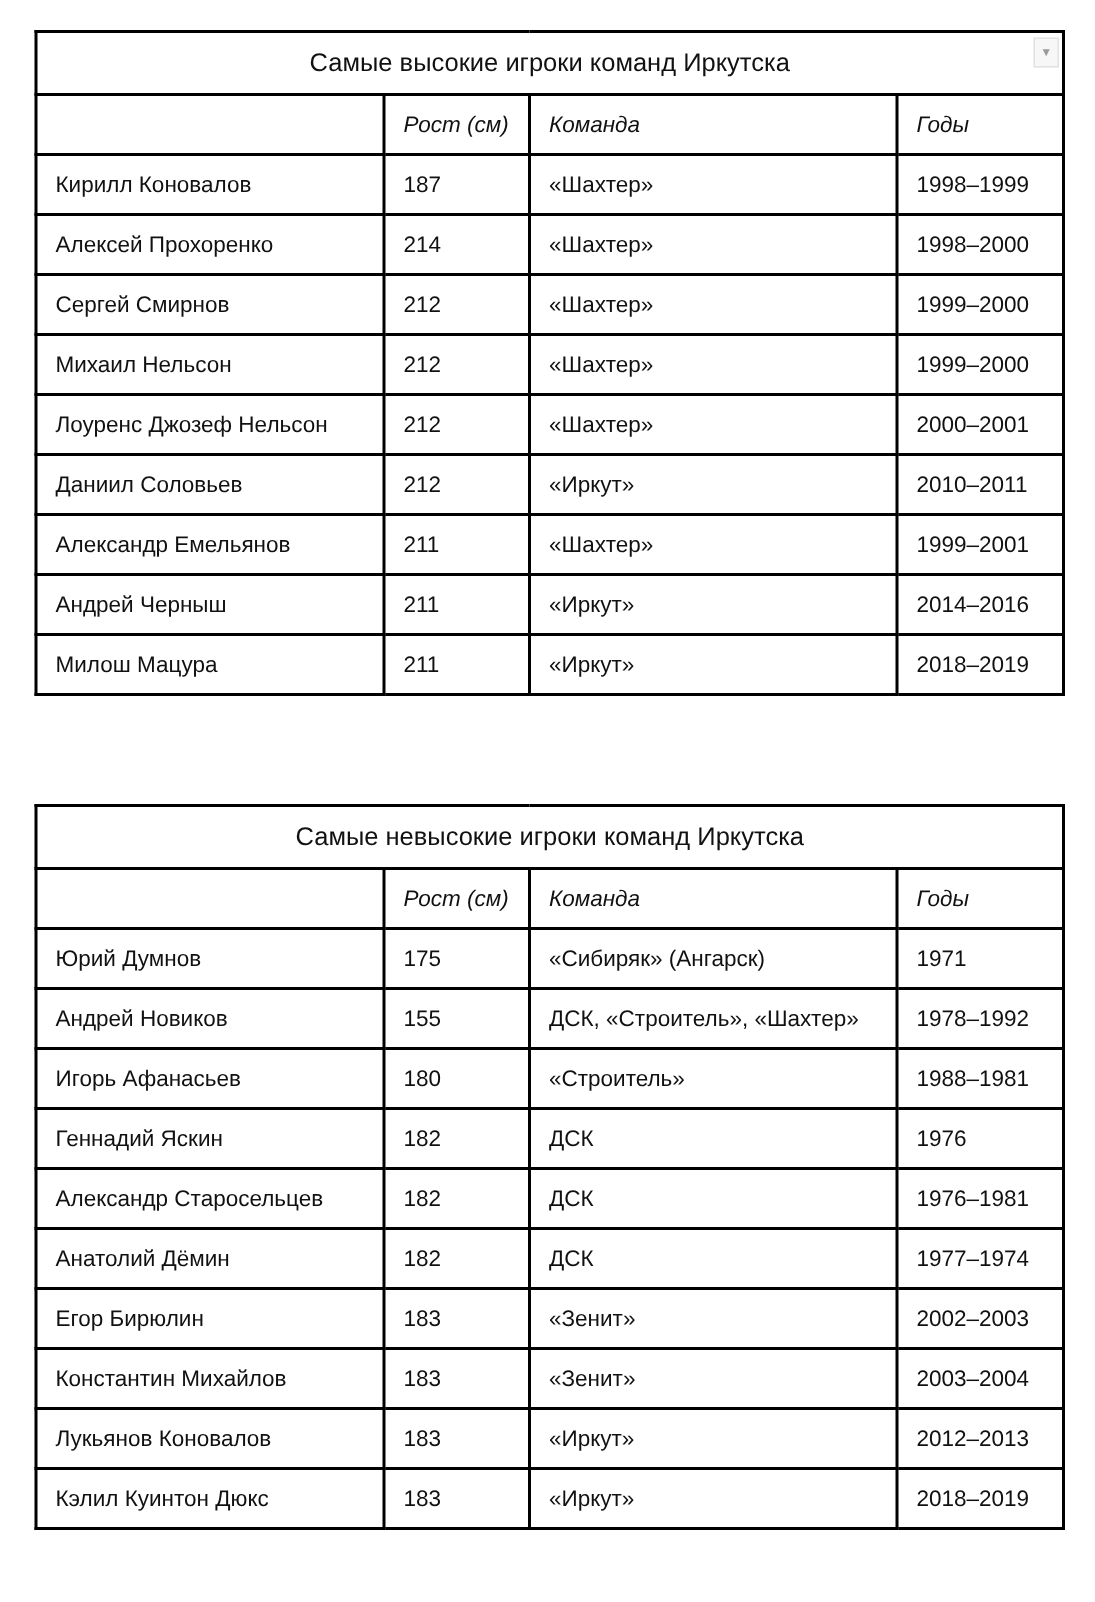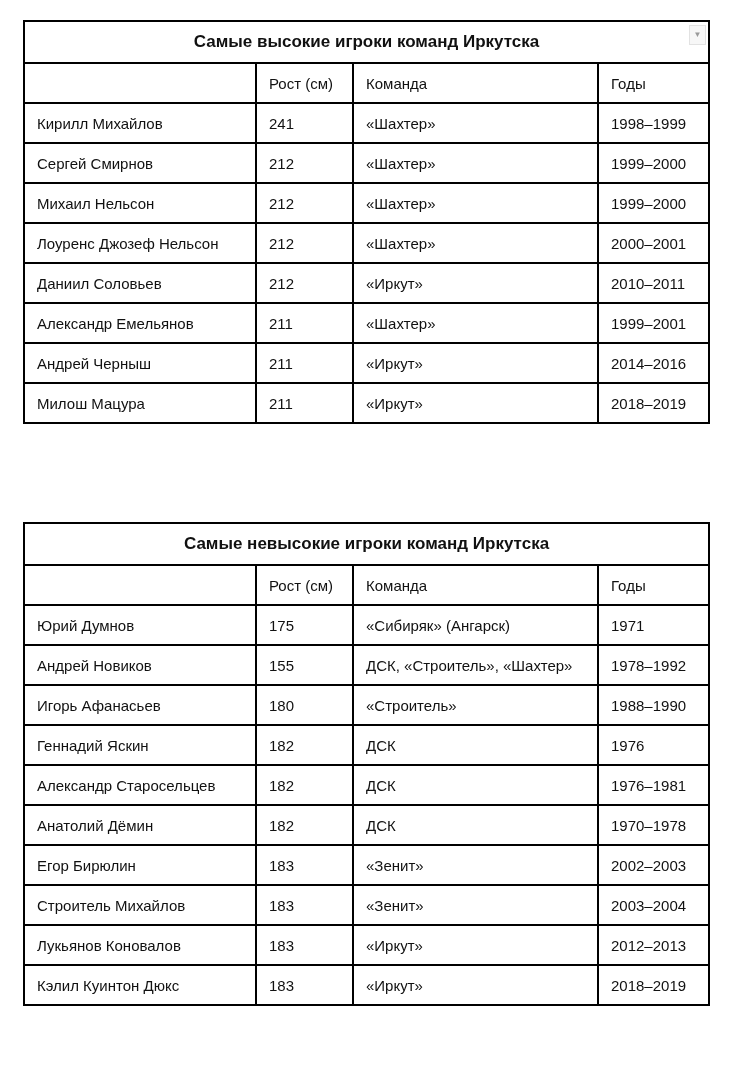--- a/index.html
+++ b/index.html
@@ -14,21 +14,21 @@
     position: relative;
     font-family: "Liberation Sans", "DejaVu Sans", sans-serif;
     color: #111111;
   }
   .table-wrap {
     position: absolute;
     left: 23px;
     width: 685px;
   }
   .table-wrap.first  { top: 20px; }
-  .table-wrap.second { top: 522px; }
+  .table-wrap.second { top: 536px; }
 
   table {
     border-collapse: collapse;
     width: 100%;
     table-layout: fixed;
   }
   col.c0 { width: 232px; }
   col.c1 { width: 97px; }
   col.c2 { width: 245px; }
   col.c3 { width: 111px; }
@@ -39,26 +39,27 @@
     height: 40px;
     font-size: 15px;
     font-weight: normal;
     text-align: left;
     vertical-align: middle;
     overflow: hidden;
     white-space: nowrap;
   }
   tr.title-row th {
     text-align: center;
-    font-weight: bold;
+    font-weight: normal;
     font-size: 17px;
     height: 42px;
     padding: 0 20px;
   }
   tr.header-row th {
+    font-style: italic;
   }
 
   
   .collapse-btn {
     position: absolute;
     top: 5px;
     right: 2px;
     width: 17px;
     height: 20px;
     background: #f7f7f7;
@@ -91,24 +92,30 @@
       </tr>
       <tr class="header-row">
         <th></th>
         <th>Рост (см)</th>
         <th>Команда</th>
         <th>Годы</th>
       </tr>
     </thead>
     <tbody>
         <tr>
-          <td>Кирилл Михайлов</td>
-          <td>241</td>
+          <td>Кирилл Коновалов</td>
+          <td>187</td>
           <td>«Шахтер»</td>
           <td>1998–1999</td>
+        </tr>
+        <tr>
+          <td>Алексей Прохоренко</td>
+          <td>214</td>
+          <td>«Шахтер»</td>
+          <td>1998–2000</td>
         </tr>
         <tr>
           <td>Сергей Смирнов</td>
           <td>212</td>
           <td>«Шахтер»</td>
           <td>1999–2000</td>
         </tr>
         <tr>
           <td>Михаил Нельсон</td>
           <td>212</td>
@@ -181,48 +188,48 @@
         <tr>
           <td>Андрей Новиков</td>
           <td>155</td>
           <td>ДСК, «Строитель», «Шахтер»</td>
           <td>1978–1992</td>
         </tr>
         <tr>
           <td>Игорь Афанасьев</td>
           <td>180</td>
           <td>«Строитель»</td>
-          <td>1988–1990</td>
+          <td>1988–1981</td>
         </tr>
         <tr>
           <td>Геннадий Яскин</td>
           <td>182</td>
           <td>ДСК</td>
           <td>1976</td>
         </tr>
         <tr>
           <td>Александр Старосельцев</td>
           <td>182</td>
           <td>ДСК</td>
           <td>1976–1981</td>
         </tr>
         <tr>
           <td>Анатолий Дёмин</td>
           <td>182</td>
           <td>ДСК</td>
-          <td>1970–1978</td>
+          <td>1977–1974</td>
         </tr>
         <tr>
           <td>Егор Бирюлин</td>
           <td>183</td>
           <td>«Зенит»</td>
           <td>2002–2003</td>
         </tr>
         <tr>
-          <td>Строитель Михайлов</td>
+          <td>Константин Михайлов</td>
           <td>183</td>
           <td>«Зенит»</td>
           <td>2003–2004</td>
         </tr>
         <tr>
           <td>Лукьянов Коновалов</td>
           <td>183</td>
           <td>«Иркут»</td>
           <td>2012–2013</td>
         </tr>

